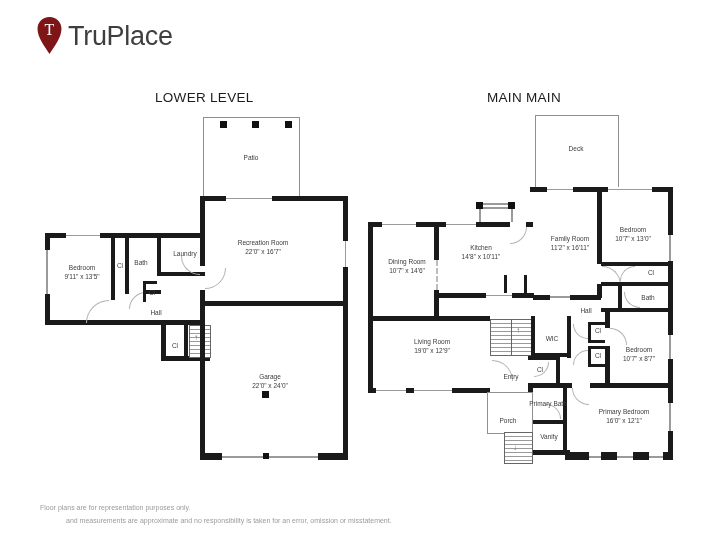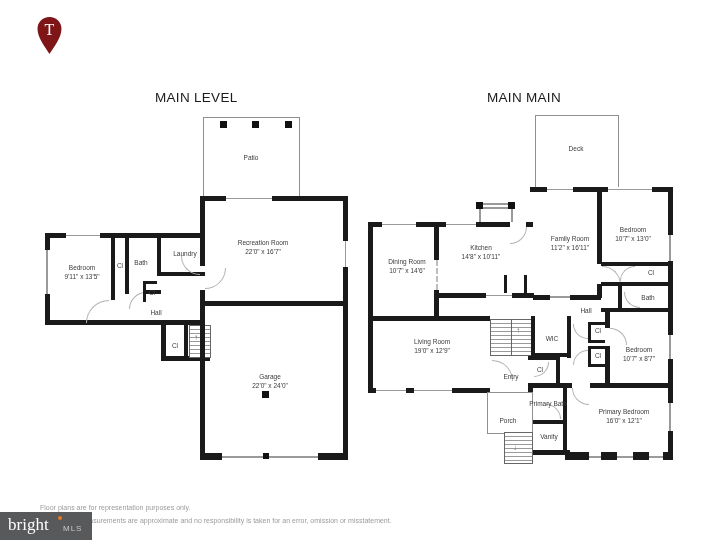--- a/index.html
+++ b/index.html
@@ -37,23 +37,24 @@
 </head>
 <body>
 
 <div id="canvas">
 
   <div class="brand">
     <svg width="27" height="40" viewBox="0 0 27 40">
       <path d="M13.5 1 C6.5 1 1.5 6.2 1.5 12.8 C1.5 21.5 9 31 13.5 38 C18 31 25.5 21.5 25.5 12.8 C25.5 6.2 20.5 1 13.5 1 Z" fill="#7e1517"></path>
       <text x="13.5" y="19" text-anchor="middle" font-size="16" fill="#ffffff" font-family="Liberation Serif, serif">T</text>
     </svg>
+    <span class="brand-text">TruPlace</span>
   </div>
 
-  <div class="level-title" style="left:155px;top:90px;">MAIN LEVEL</div>
+  <div class="level-title" style="left:155px;top:90px;">LOWER LEVEL</div>
   <div class="level-title" style="left:487px;top:90px;">MAIN MAIN</div>
 
   <div>
 
     <div class="thinrect" style="left:203px;top:117px;width:95px;height:80px;"></div>
     <div class="post" style="left:220px;top:121px;"></div>
     <div class="post" style="left:252px;top:121px;"></div>
     <div class="post" style="left:285px;top:121px;"></div>
 
     <div class="wall" style="left:200px;top:196px;width:148px;height:5px;"></div>
@@ -292,19 +293,14 @@
       </div>
     <div class="rlabel" style="left:624px;top:416px;">
       <div>Primary Bedroom</div>
       <div>16'0" x 12'1"</div>
       </div>
   </div>
 
   <div class="footer-line" style="left:40px;top:504px;">Floor plans are for representation purposes only.</div>
   <div class="footer-line" style="left:66px;top:517px;">and measurements are approximate and no responsibility is taken for an error, omission or misstatement.</div>
 
-  <div class="mls-box">
-    <span class="mls-brand">bright</span>
-    <span class="mls-dot"></span>
-    <span class="mls-sub">MLS</span>
-  </div>
 
 </div>
 
 </body></html>

